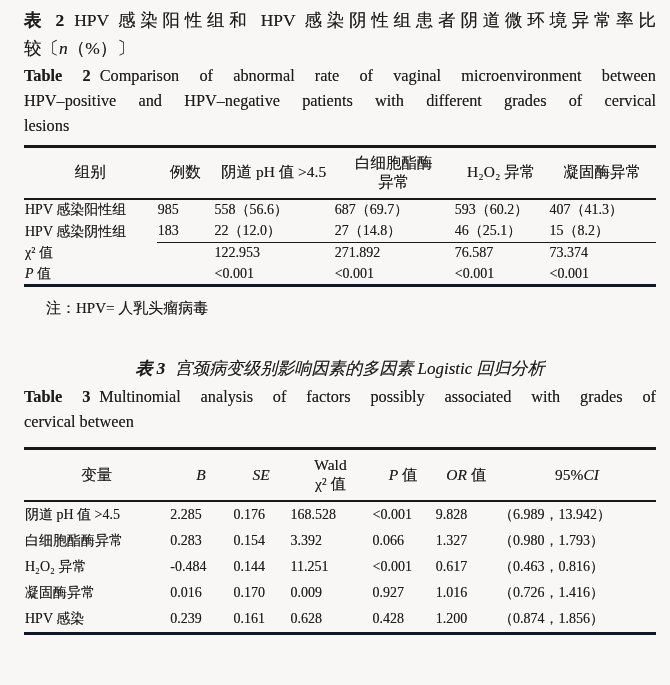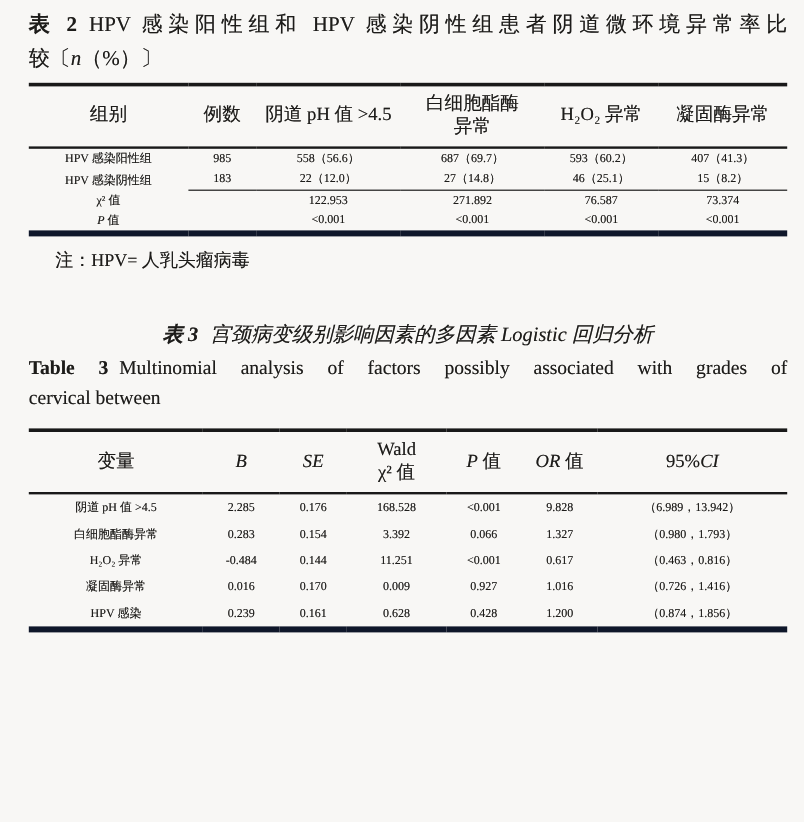--- a/index.html
+++ b/index.html
@@ -29,33 +29,33 @@
   .en-caption-line.last { text-align-last:left; }
   .en-label { font-weight:bold; padding-right:9px; }
   .it { font-style:italic; }
   
   table {
     width:100%; border-collapse:collapse;
     table-layout:fixed;
   }
   .paper-table {
     border-top:3px solid #191919;
-    border-bottom:5px solid #0f172a;
+    border-bottom:3px solid #0f172a;
   }
   th {
     font-weight:normal;
     font-size:15.5px; line-height:1.22;
     white-space:pre-line;
     vertical-align:middle;
     padding:6px 1px;
     border-bottom:2px solid #191919;
   }
   td {
-    font-size:10px;
-    text-align:center;
+    font-size:14px;
+    text-align:left;
     vertical-align:middle;
     padding:1.5px 1px;
   }
   .t3 td { padding:4px 1px; }
   .t2 { margin-top:7px; }
   .t3 { margin-top:13px; }
   tr.partial-rule td { border-top:1.5px solid #191919; }
   tr.partial-rule td:first-child { border-top:none; }
   .note {
     margin-top:9px;
@@ -73,20 +73,25 @@
   .page { text-shadow:0 0 0.5px rgba(30,28,25,0.55); }
 </style>
 </head>
 <body>
 
 <div class="page">
 
   <div class="zh-caption-line"><span class="zh-label">表 2</span><span>HPV 感染阳性组和 HPV 感染阴性组患者阴道微环境异常率比</span></div>
   <div class="zh-caption-line last"><span>较〔</span><span class="it">n</span><span>（%）〕</span></div>
 
+  <div class="t2-en-caption">
+    <div class="en-caption-line"><span class="en-label">Table 2</span><span>Comparison of abnormal rate of vaginal microenvironment between</span></div>
+    <div class="en-caption-line"><span>HPV–positive and HPV–negative patients with different grades of cervical</span></div>
+    <div class="en-caption-line last"><span>lesions</span></div>
+  </div>
 
   <table class="paper-table t2">
     <colgroup>
       <col style="width:21%">
         <col style="width:9%">
         <col style="width:19%">
         <col style="width:19%">
         <col style="width:15%">
         <col style="width:17%">
     </colgroup>

